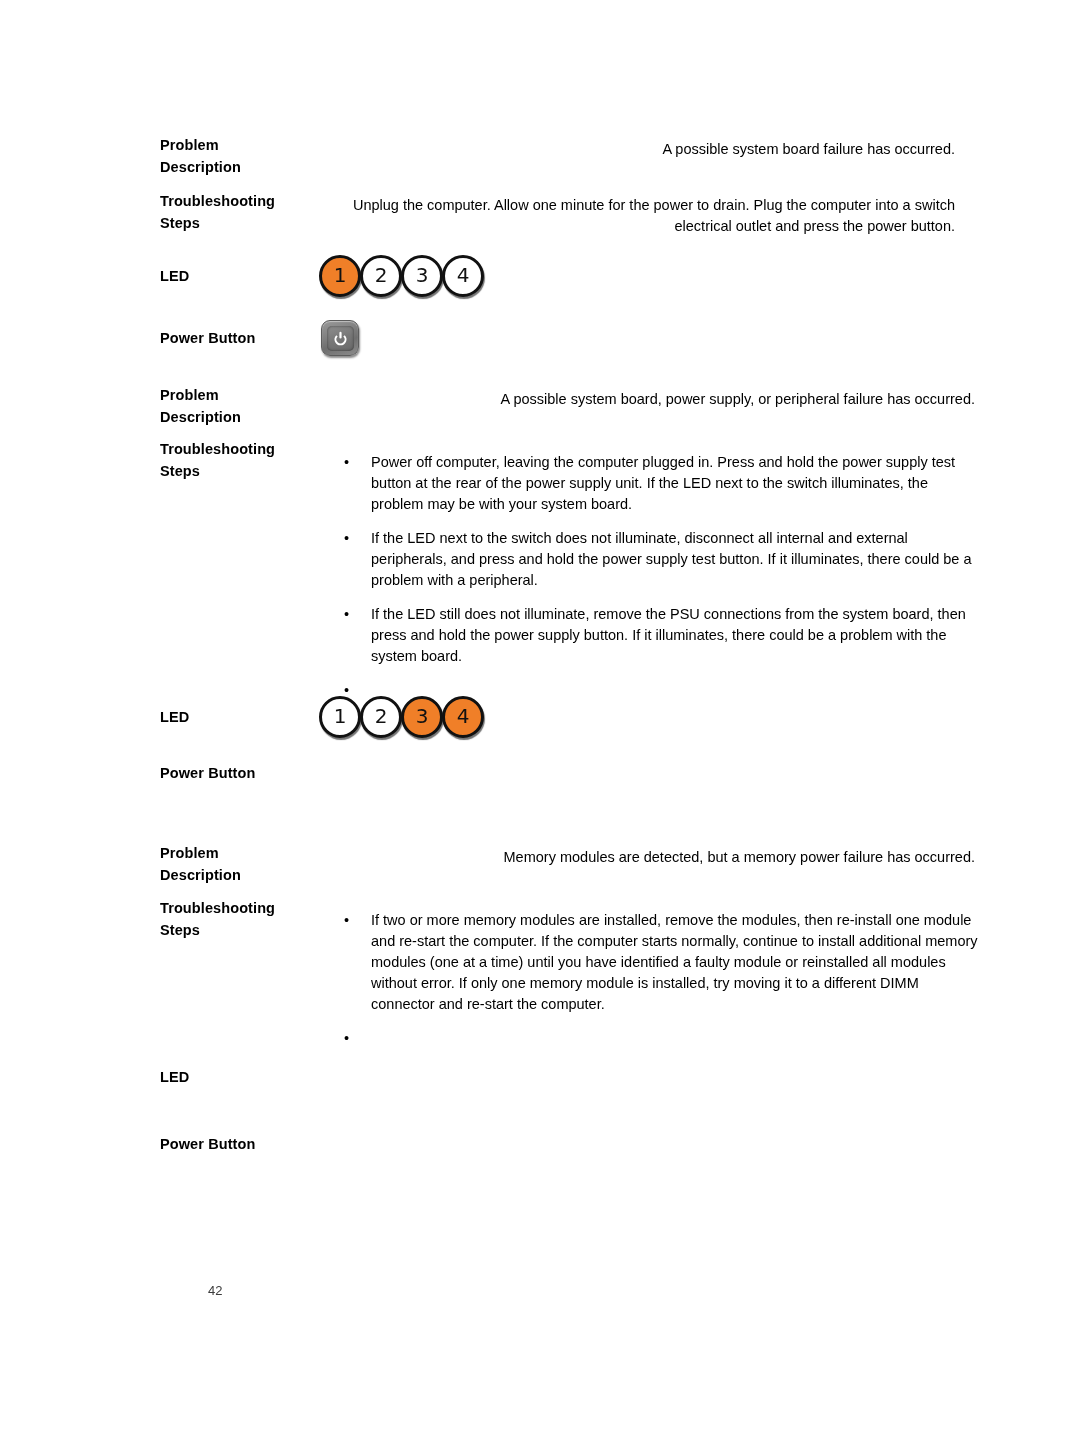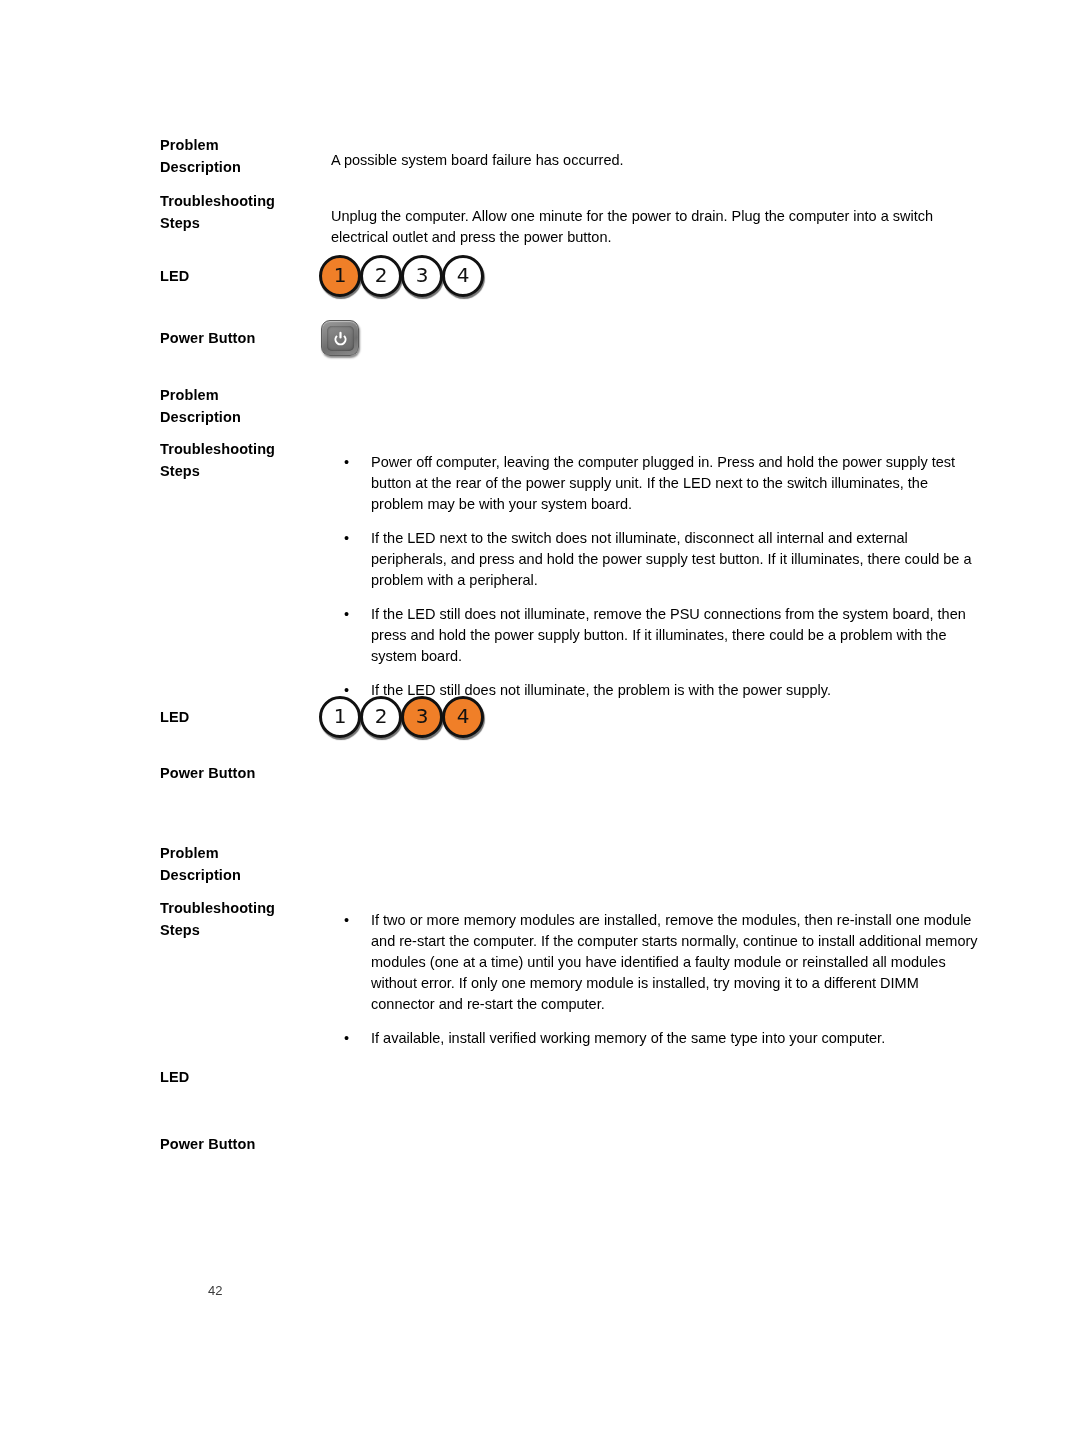--- a/index.html
+++ b/index.html
@@ -36,21 +36,22 @@
     letter-spacing: 0.1px;
     color: #000;
   }
   .value-col {
     flex: 1 1 auto;
     font-size: 14.5px;
     line-height: 21px;
     color: #000;
   }
   .value-col p {
-    margin: 16px;
+    margin: 5px;
+    text-align: right;
   }
   ul.bullets {
     margin: 0;
     padding: 0;
     list-style: none;
   }
   ul.bullets li {
     position: relative;
     padding-left: 56px;
     margin-bottom: 13px;
@@ -198,20 +199,23 @@
         </div>
       </div>
     </div>
   </div>
 
   <div class="row" style="left:160px; top:384px; width:820px;">
     <div class="label-col">
       <div>Problem</div>
       <div>Description</div>
     </div>
+    <div class="value-col">
+      <p>A possible system board, power supply, or peripheral failure has occurred.</p>
+    </div>
   </div>
 
   <div class="row" style="left:160px; top:438px; width:820px;">
     <div class="label-col">
       <div>Troubleshooting</div>
       <div>Steps</div>
     </div>
     <div class="value-col" style="padding-top:14px;">
       <ul class="bullets">
         <li>
@@ -221,21 +225,20 @@
         <li>
           <span class="bullet-dot">•</span>
           <span>If the LED next to the switch does not illuminate, disconnect all internal and external peripherals, and press and hold the power supply test button. If it illuminates, there could be a problem with a peripheral.</span>
         </li>
         <li>
           <span class="bullet-dot">•</span>
           <span>If the LED still does not illuminate, remove the PSU connections from the system board, then press and hold the power supply button. If it illuminates, there could be a problem with the system board.</span>
         </li>
         <li>
           <span class="bullet-dot">•</span>
-          <span>If the LED still does not illuminate, the problem is with the power supply.</span>
         </li>
       </ul>
     </div>
   </div>
 
   <div class="row" style="left:160px; top:696px; width:820px; align-items:center;">
     <div class="label-col">
       <div>LED</div>
     </div>
     <div class="value-col">
@@ -261,36 +264,38 @@
       <div>Power Button</div>
     </div>
     <div class="value-col"></div>
   </div>
 
   <div class="row" style="left:160px; top:842px; width:820px;">
     <div class="label-col">
       <div>Problem</div>
       <div>Description</div>
     </div>
+    <div class="value-col">
+      <p>Memory modules are detected, but a memory power failure has occurred.</p>
+    </div>
   </div>
 
   <div class="row" style="left:160px; top:897px; width:820px;">
     <div class="label-col">
       <div>Troubleshooting</div>
       <div>Steps</div>
     </div>
     <div class="value-col" style="padding-top:13px;">
       <ul class="bullets">
         <li>
           <span class="bullet-dot">•</span>
           <span>If two or more memory modules are installed, remove the modules, then re-install one module and re-start the computer. If the computer starts normally, continue to install additional memory modules (one at a time) until you have identified a faulty module or reinstalled all modules without error. If only one memory module is installed, try moving it to a different DIMM connector and re-start the computer.</span>
         </li>
         <li>
           <span class="bullet-dot">•</span>
-          <span>If available, install verified working memory of the same type into your computer.</span>
         </li>
       </ul>
     </div>
   </div>
 
   <div class="row" style="left:160px; top:1066px; width:820px; align-items:center;">
     <div class="label-col">
       <div>LED</div>
     </div>
     <div class="value-col"></div>

